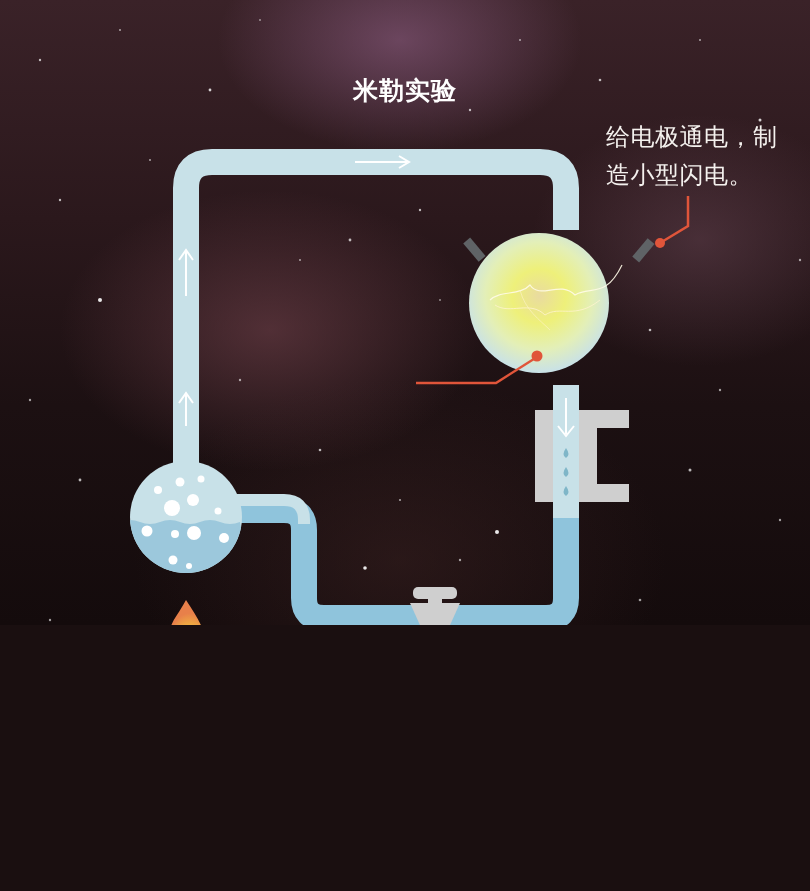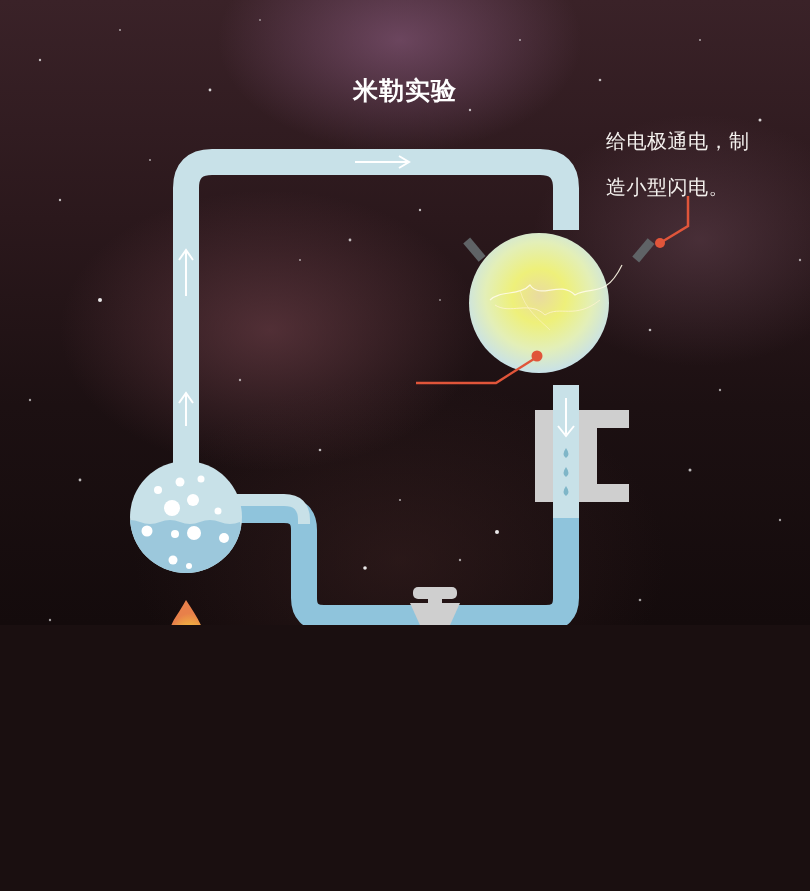--- a/index.html
+++ b/index.html
@@ -13,21 +13,21 @@
         radial-gradient(ellipse 380px 260px at 400px 560px, rgba(70,40,40,0.4), transparent 70%),
         linear-gradient(180deg, #3a2228 0%, #2b181c 35%, #1c1012 65%, #140b0c 100%);
       font-family: Liberation Mono, monospace;
     }
     svg.diagram { position: absolute; left: 0; top: 0; }
     .title {
       position: absolute; left: 0; width: 810px; top: 74px; text-align: center;
       color: #ffffff; font-size: 25px; font-weight: bold; letter-spacing: 1px;
     }
     .caption {
-      position: absolute; color: #f4f1ee; font-size: 20px; line-height: 46px;
+      position: absolute; color: #f4f1ee; font-size: 24px; line-height: 38px;
       white-space: pre; letter-spacing: 0.5px;
     }
     .cap-electrode { left: 606px; top: 120px; }
     .cap-gases { left: 284px; top: 297px; }
     .cap-heat { left: 114px; top: 705px; }
     .cap-collect { left: 360px; top: 732px; }
   </style>
 </head>
 <body>
 

